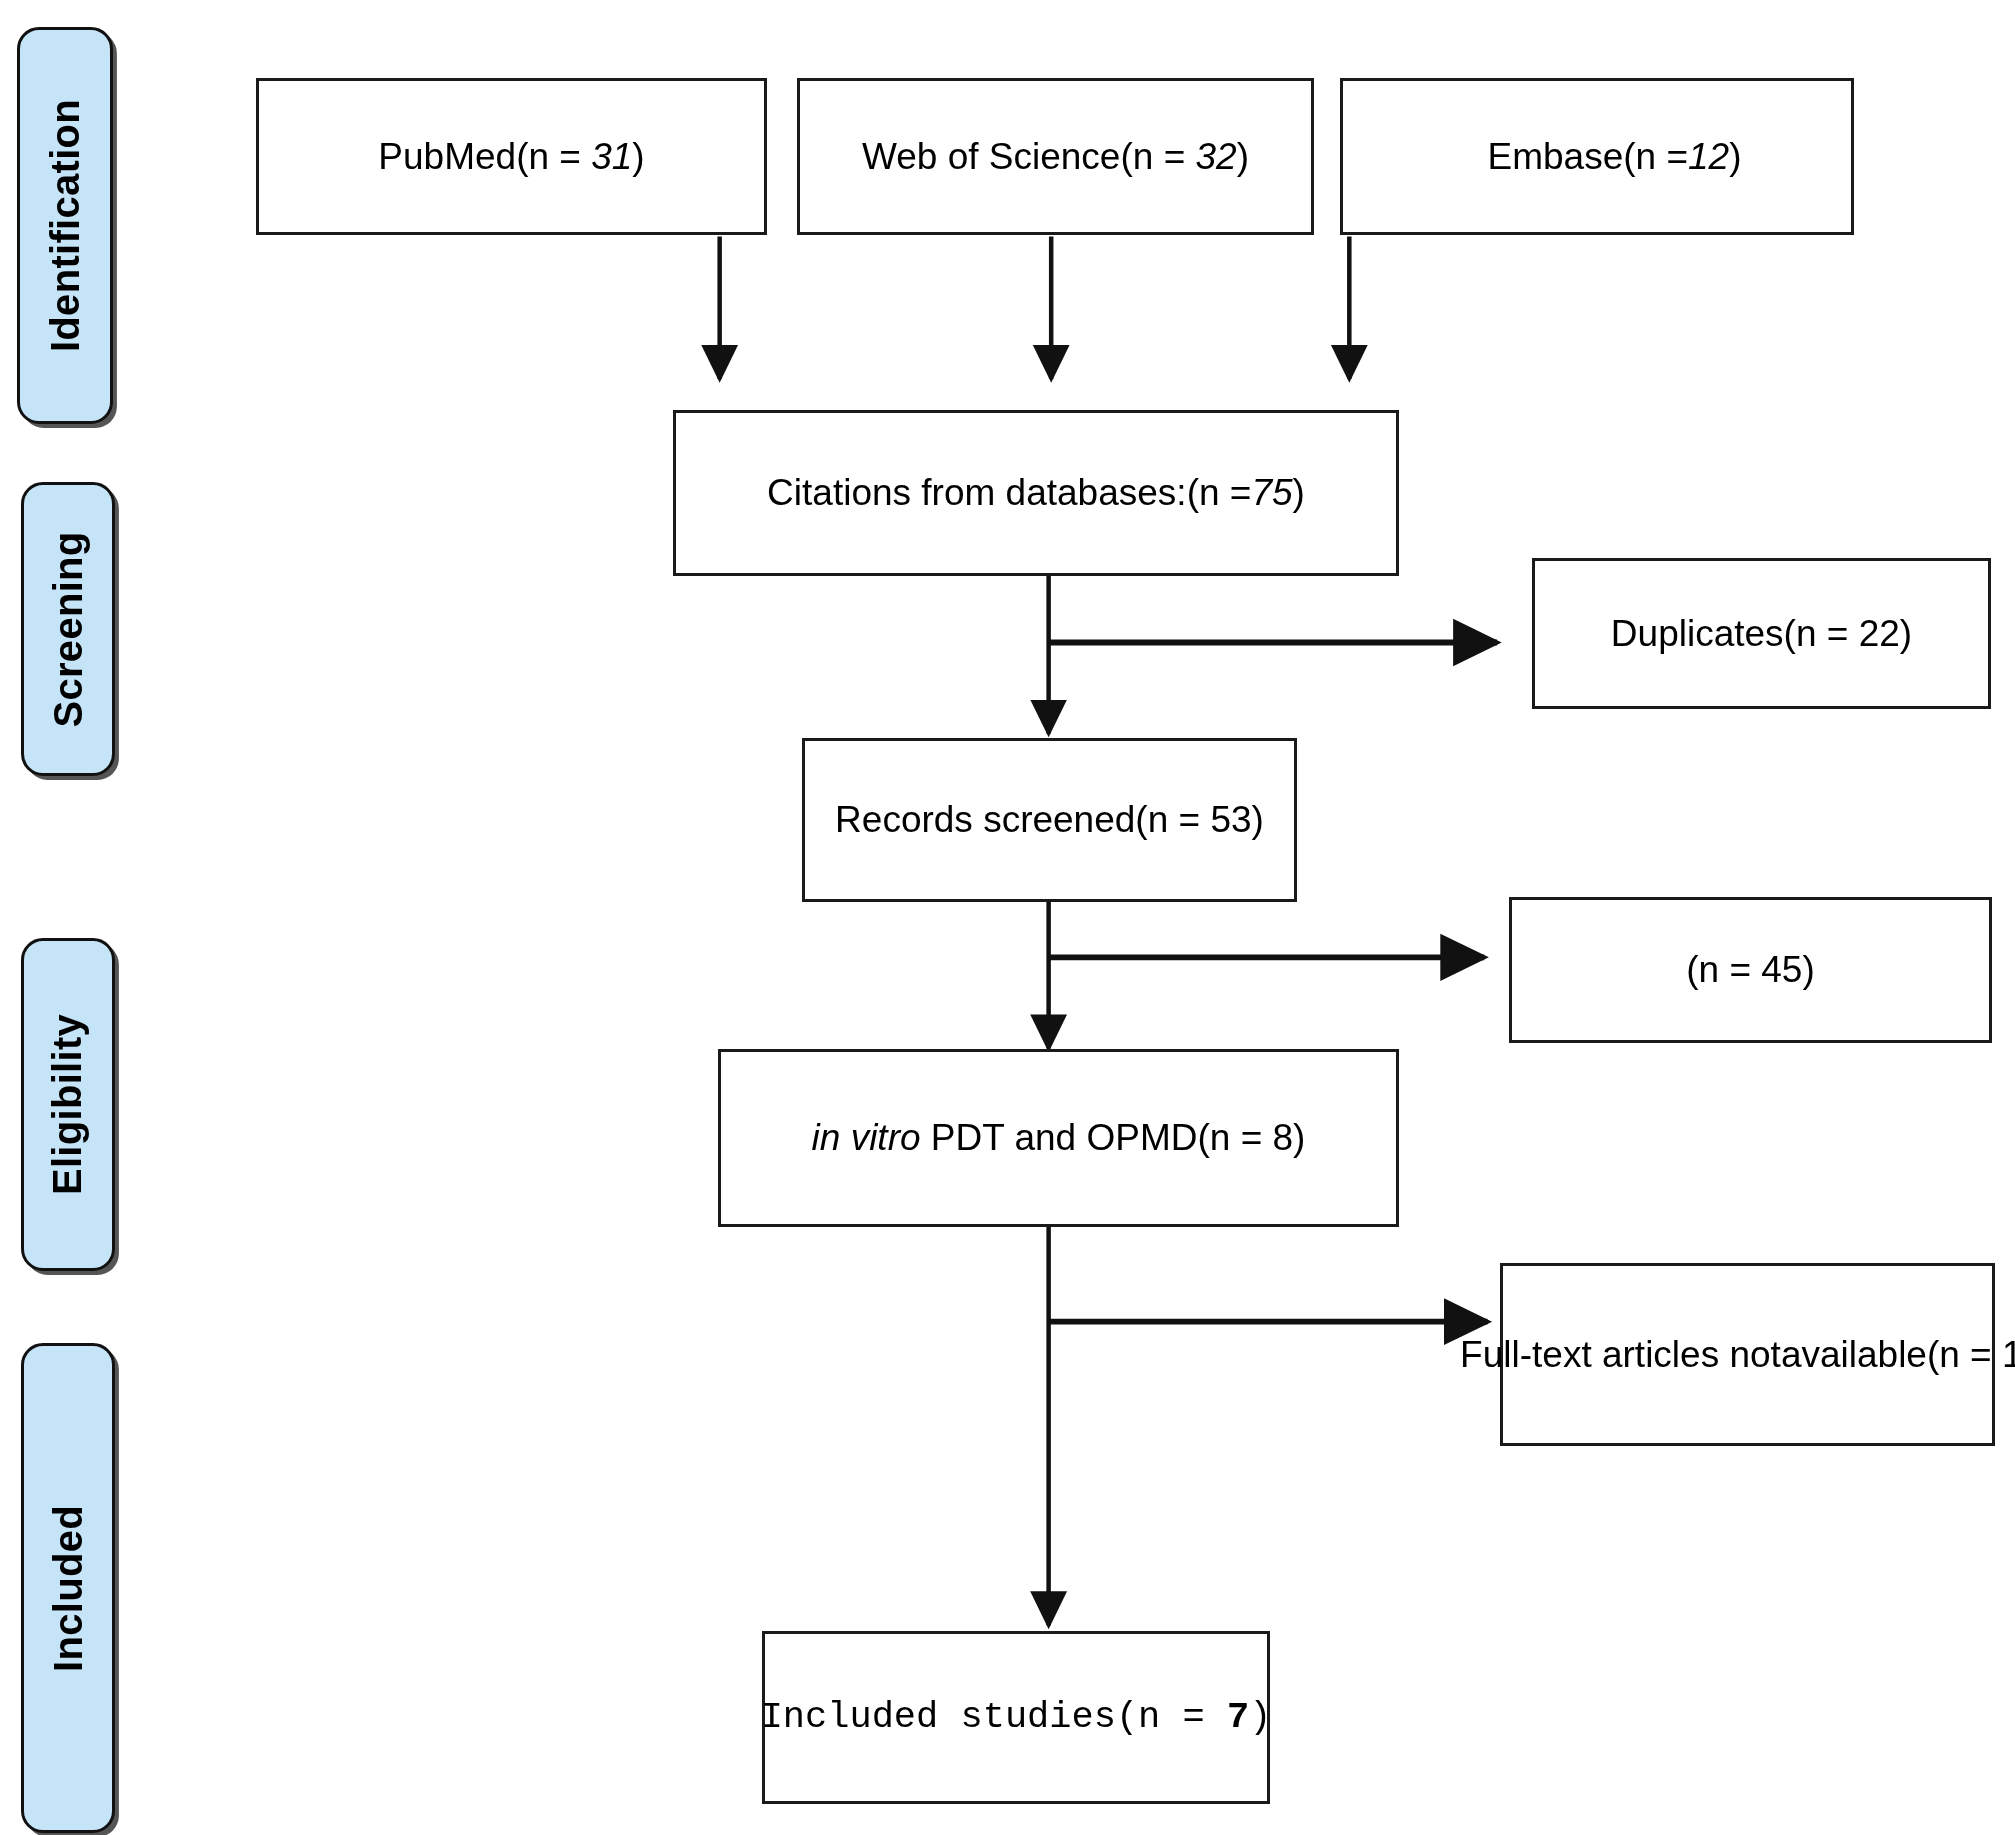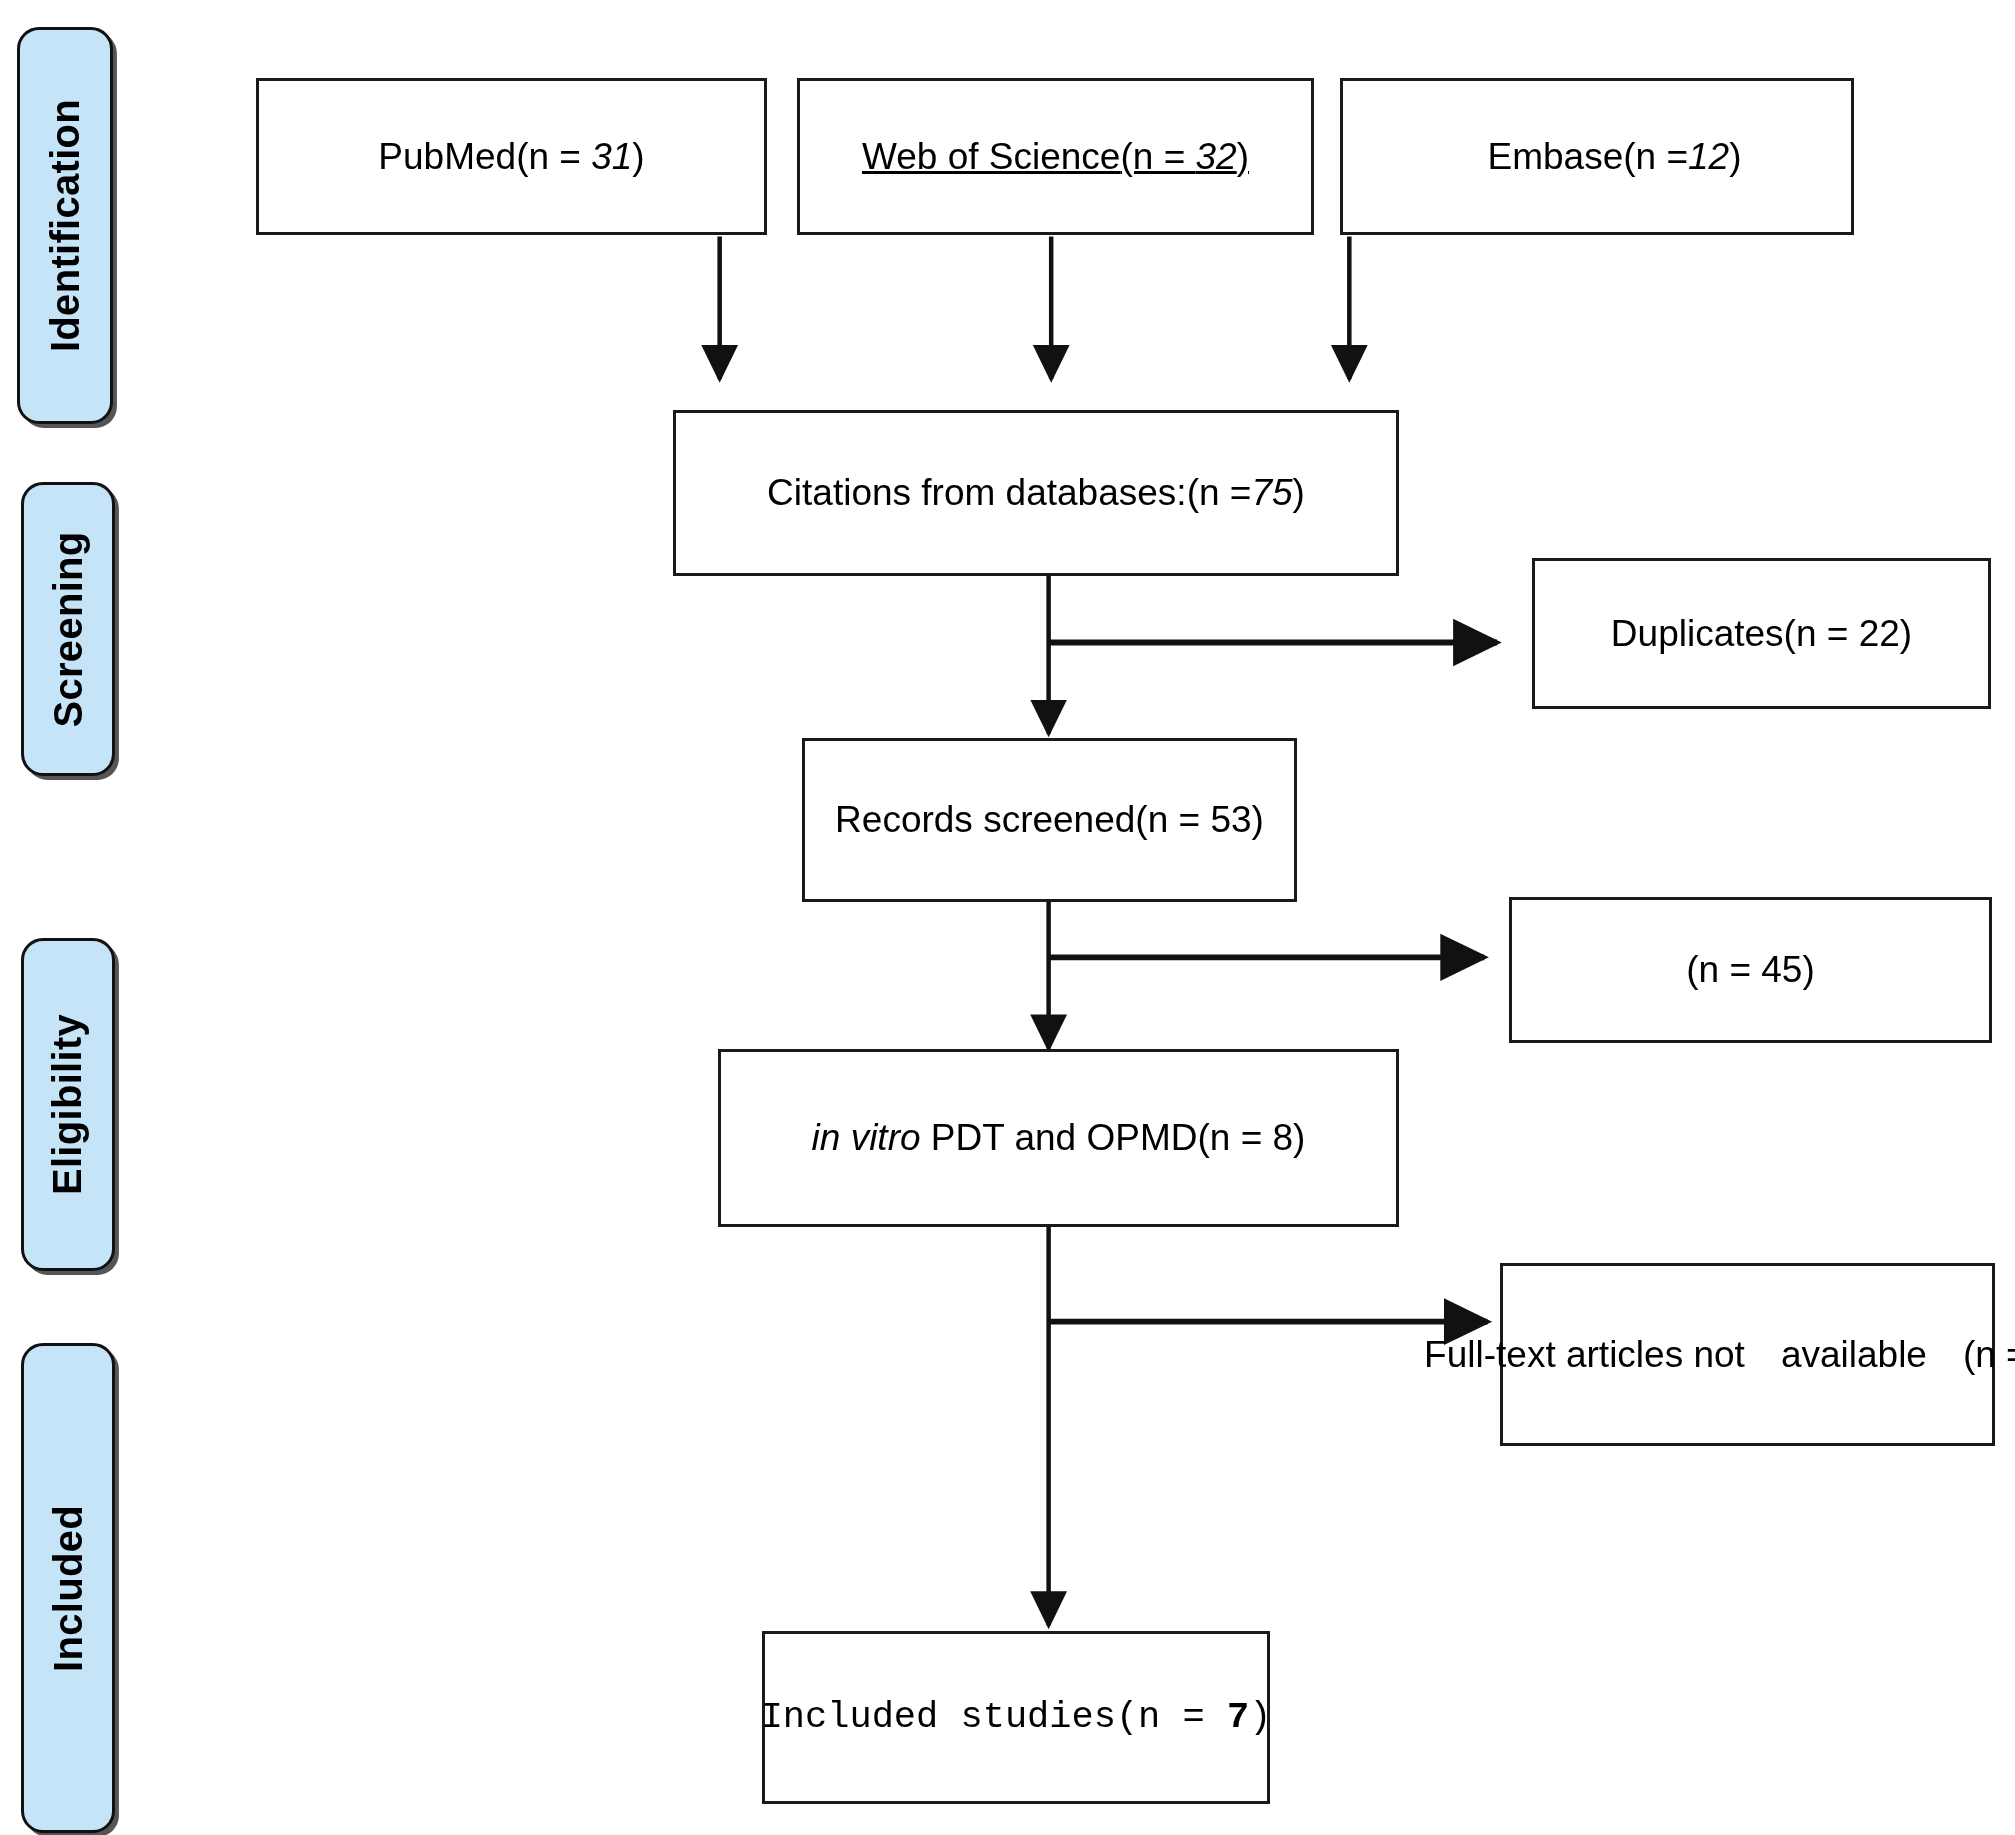--- a/index.html
+++ b/index.html
@@ -106,21 +106,21 @@
 
     <line x1="1632" y1="1905" x2="1632" y2="2530" stroke="#111111" stroke-width="7" marker-end="url(#ah)"></line>
     <line x1="1632" y1="2057" x2="2315" y2="2057" stroke="#111111" stroke-width="9" marker-end="url(#ah)"></line>
   </svg>
 
   <div class="fbox" style="left:256px; top:78px; width:511px; height:157px;">
     <span class="ln">PubMed</span>
     <span class="ln"><span>(n = </span><span class="ital">31</span><span>)</span></span>
   </div>
 
-  <div class="fbox" style="left:797px; top:78px; width:517px; height:157px;text-decoration:underline;">
+  <div class="fbox" style="left:797px; top:78px; width:517px; height:157px;">
     <span class="ln">Web of Science</span>
     <span class="ln"><span>(n = </span><span class="ital">32</span><span>)</span></span>
   </div>
 
   <div class="fbox" style="left:1340px; top:78px; width:514px; height:157px;padding-left:44px;">
     <span class="ln">Embase</span>
     <span class="ln"><span>(n =</span><span class="ital">12</span><span>)</span></span>
   </div>
 
   <div class="fbox" style="left:673px; top:410px; width:726px; height:166px;">
@@ -140,21 +140,21 @@
 
   <div class="fbox" style="left:1509px; top:897px; width:483px; height:146px;">
     <span class="ln"><span>(n = </span><span>45</span><span>)</span></span>
   </div>
 
   <div class="fbox" style="left:718px; top:1049px; width:681px; height:178px;">
     <span class="ln"><span class="ital">in vitro</span><span> PDT and OPMD</span></span>
     <span class="ln"><span>(n = </span><span>8</span><span>)</span></span>
   </div>
 
-  <div class="fbox" style="left:1500px; top:1263px; width:495px; height:183px;gap:36px;">
+  <div class="fbox" style="left:1500px; top:1263px; width:495px; height:183px;">
     <span class="ln">Full-text articles not</span>
     <span class="ln">available</span>
     <span class="ln"><span>(n = </span><span>1</span><span>)</span></span>
   </div>
 
   <div class="fbox" style="left:762px; top:1631px; width:508px; height:173px;font-family:Liberation Mono, monospace;">
     <span class="ln">Included studies</span>
     <span class="ln"><span>(n = </span><span class="bld">7</span><span>)</span></span>
   </div>
 

